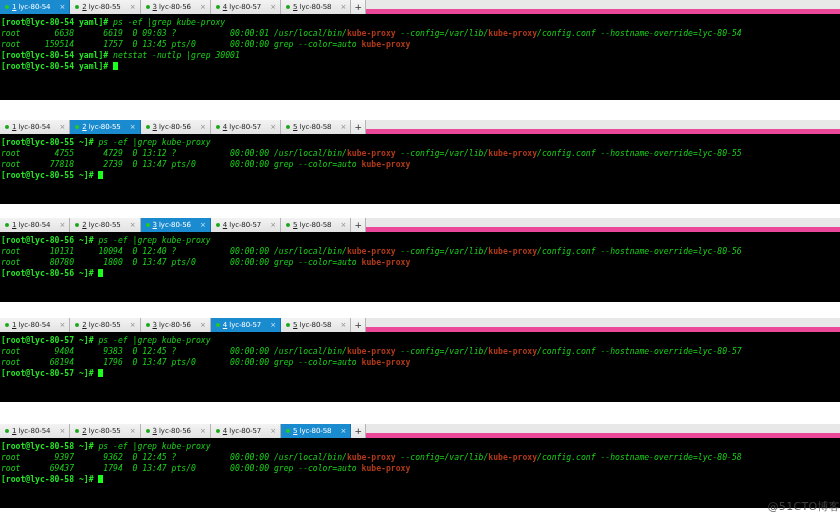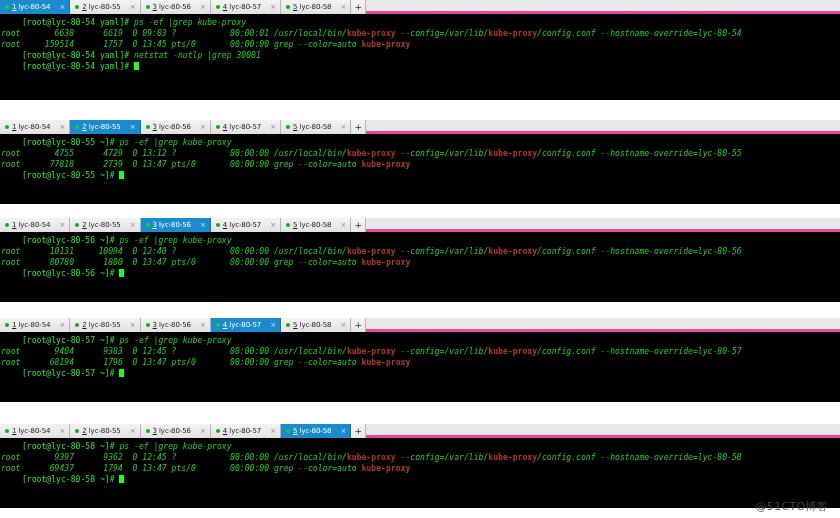--- a/index.html
+++ b/index.html
@@ -22,21 +22,21 @@
     background: #ffffff;
     overflow: hidden;
   }
 
   
   .tabbar {
     height: 14px;
     display: flex;
     align-items: stretch;
     background: #e8e8e8;
-    border-bottom: 3px solid #ec4899;
+    border-bottom: 5px solid #ec4899;
     padding: 0;
   }
   .tab {
     position: relative;
     display: flex;
     align-items: center;
     gap: 3px;
     height: 14px;
     padding: 0 4px 0 5px;
     min-width: 68px;
@@ -93,36 +93,36 @@
     padding: 3px 0 3px 1px;
     font-family: "DejaVu Sans Mono", monospace;
     font-size: 8.1px;
     line-height: 11.1px;
     color: #19d219;
     white-space: pre;
     overflow: hidden;
   }
   .term .row { height: 11.1px; white-space: pre; }
   .g    { color: #19d219; font-style: italic; }
-  .gb   { color: #27e427; font-weight: normal; padding-left: 21px; }
+  .gb   { color: #27e427; font-weight: bold; }
   .match{ color: #b03a1a; font-weight: bold; }
   .cursor {
     display: inline-block;
     width: 5px; height: 8px;
     background: #1cff1c;
     vertical-align: -1px;
   }
 
   
   .gap { background: #ffffff; }
 
   
   .watermark {
     position: absolute;
-    right: 12px;
+    right: 0;
     bottom: 4px;
     font-size: 11px;
     color: #4a4a4a;
     opacity: 0.85;
     font-family: "DejaVu Sans", sans-serif;
     letter-spacing: 0.3px;
   }
 </style>
 </head>
 <body>

